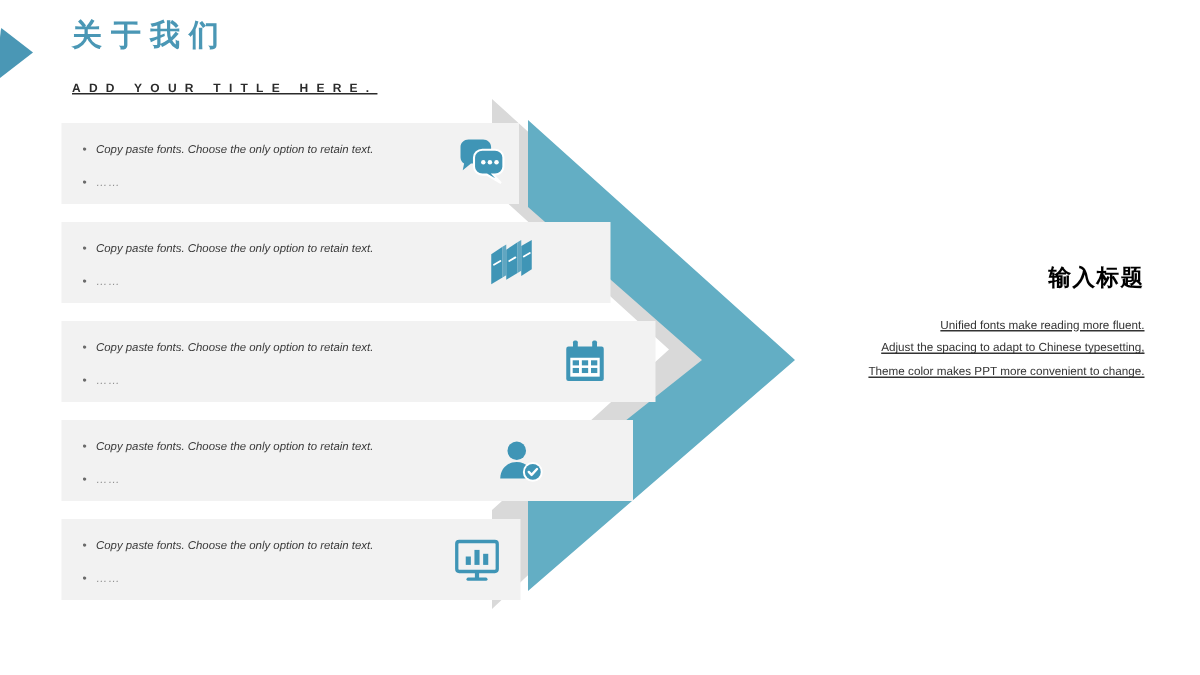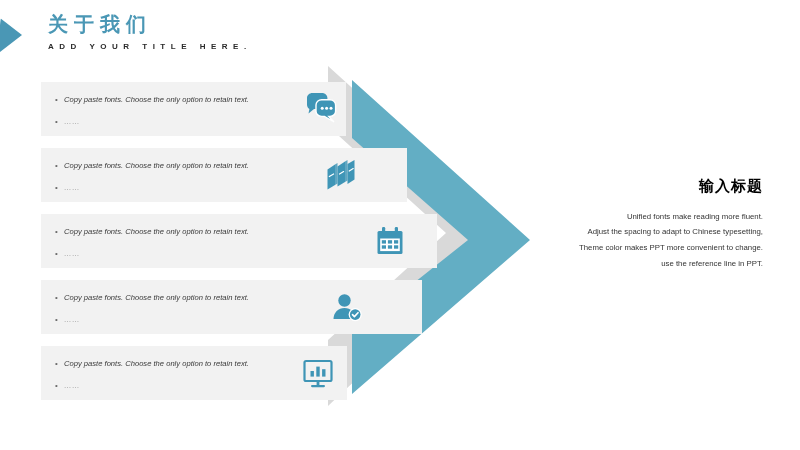--- a/index.html
+++ b/index.html
@@ -39,26 +39,27 @@
   }
   .main-title {
     font-size: 20px;
     font-weight: bold;
     color: #4a97b5;
     letter-spacing: 6px;
     line-height: 1.25;
     white-space: nowrap;
   }
   .sub-title {
-    margin-top: 5px;
+    margin-top: 17px;
     font-size: 8px;
     font-weight: bold;
     color: #2b2b2b;
     letter-spacing: 5.5px;
     white-space: nowrap;
+    text-decoration: underline;
   }
 
   
   .arrow-stage {
     position: absolute;
     left: 300px;
     top: 66px;
     width: 230px;
     height: 340px;
   }
@@ -122,20 +123,21 @@
     font-weight: bold;
     color: #000000;
     letter-spacing: 1px;
     line-height: 1.3;
   }
   .right-body {
     margin-top: 13px;
     font-size: 7.8px;
     color: #333333;
     line-height: 2.05;
+    text-decoration: underline;
   }
   .right-body div { white-space: nowrap; }
 </style>
 </head>
 <body>
 
 <div class="slide">
 
   <div class="header-arrow">
     <svg width="24" height="34" viewBox="0 0 24 34" xmlns="http://www.w3.org/2000/svg">
@@ -287,17 +289,16 @@
     </div>
 
   </div>
 
   <div class="right-block">
     <div class="right-title">输入标题</div>
     <div class="right-body">
       <div>Unified fonts make reading more fluent.</div>
       <div>Adjust the spacing to adapt to Chinese typesetting,</div>
       <div>Theme color makes PPT more convenient to change.</div>
-      <div>use the reference line in PPT.</div>
     </div>
   </div>
 
 </div>
 
 </body></html>

